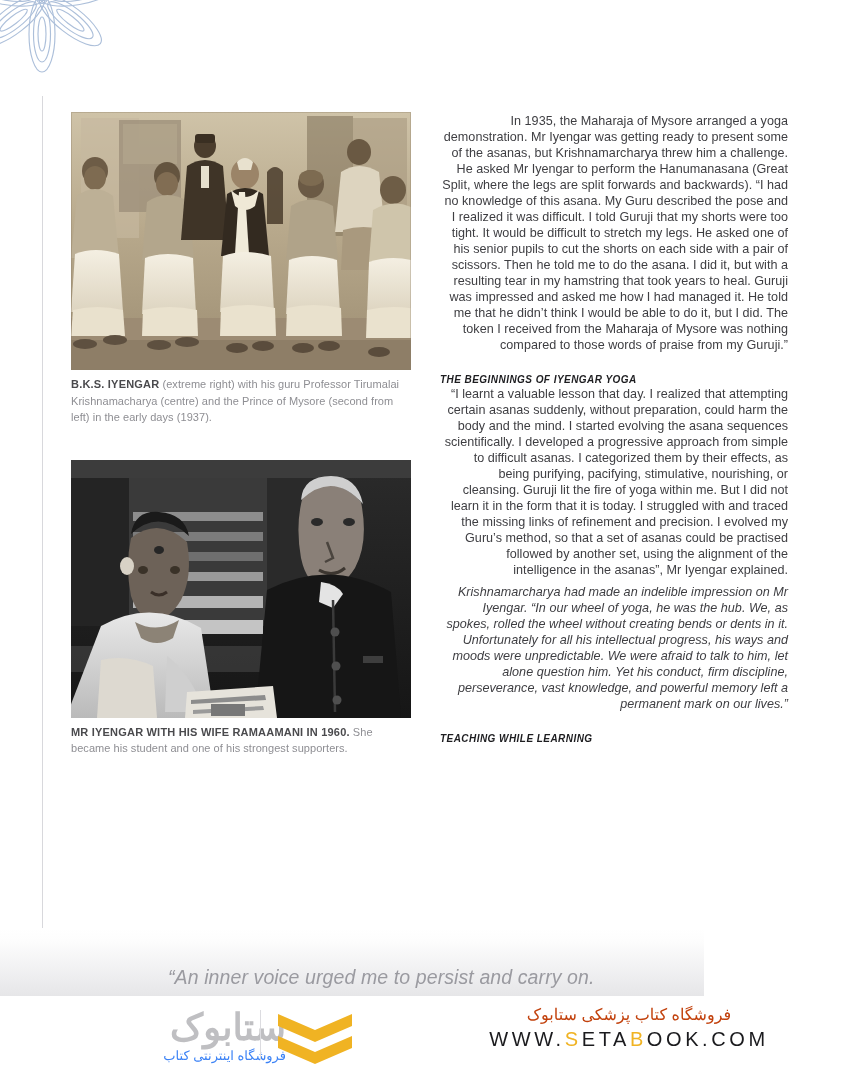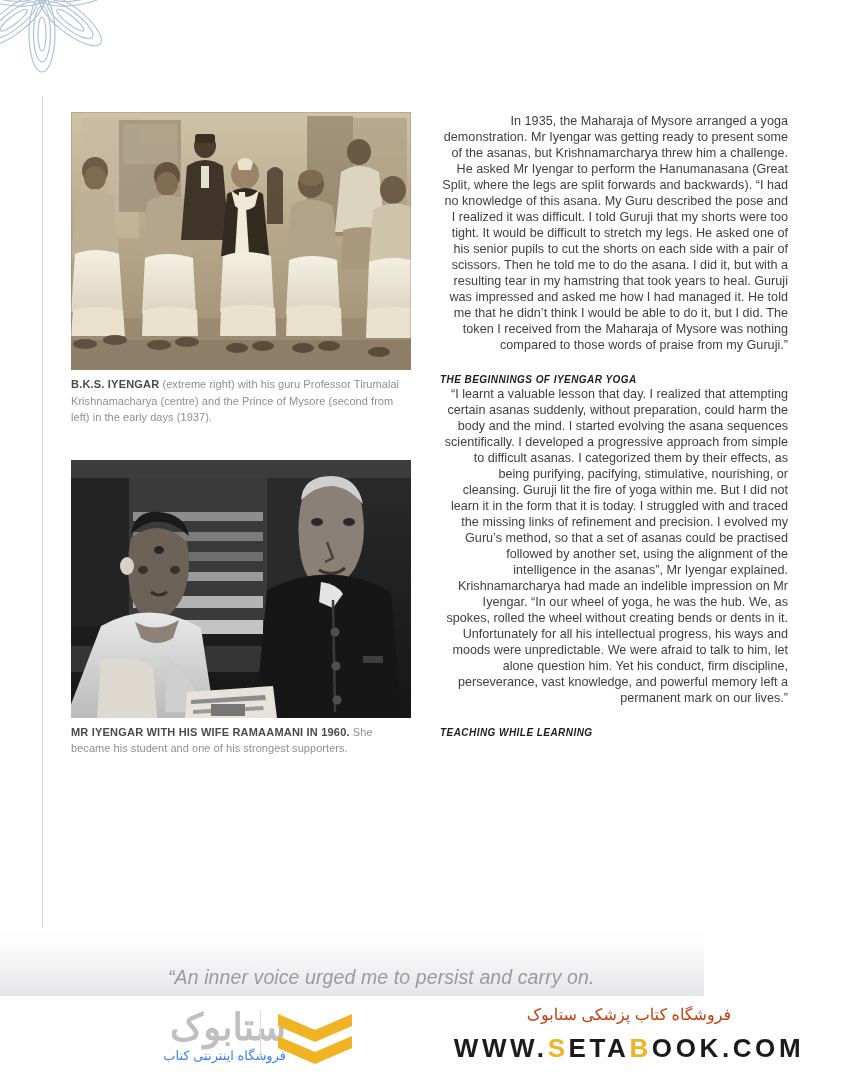--- a/index.html
+++ b/index.html
@@ -106,21 +106,21 @@
     width: 348px;
   }
 
   .body-p {
     font-size: 12.6px;
     line-height: 16px;
     color: #3e3e42;
     text-align: right;
     letter-spacing: 0.02px;
   }
-  .body-p + .body-p { margin-top: 0; }
+  .body-p + .body-p { margin-top: 6px; font-style: italic; }
   .body-p.indent { text-indent: 16px; }
 
   .section-head {
     font-size: 10px;
     font-weight: 700;
     color: #1d1d20;
     letter-spacing: 0.45px;
     margin-top: 21px;
     margin-bottom: 1px;
     font-style: italic;
@@ -210,23 +210,22 @@
     text-align: center;
   }
   .footer-fa {
     font-size: 16px;
     color: #c2410c;
     direction: rtl;
     line-height: 26px;
     white-space: nowrap;
   }
   .footer-url {
-    margin-top: 5px;
-    font-size: 26px;
-    font-weight: 700;
+    font-size: 20px;
+    font-weight: 400;
     letter-spacing: 3.6px;
     color: #1b1b1e;
     white-space: nowrap;
   }
   .footer-url .hl { color: #f0b323; }
 </style>
 </head>
 <body>
 
 <div id="page">

